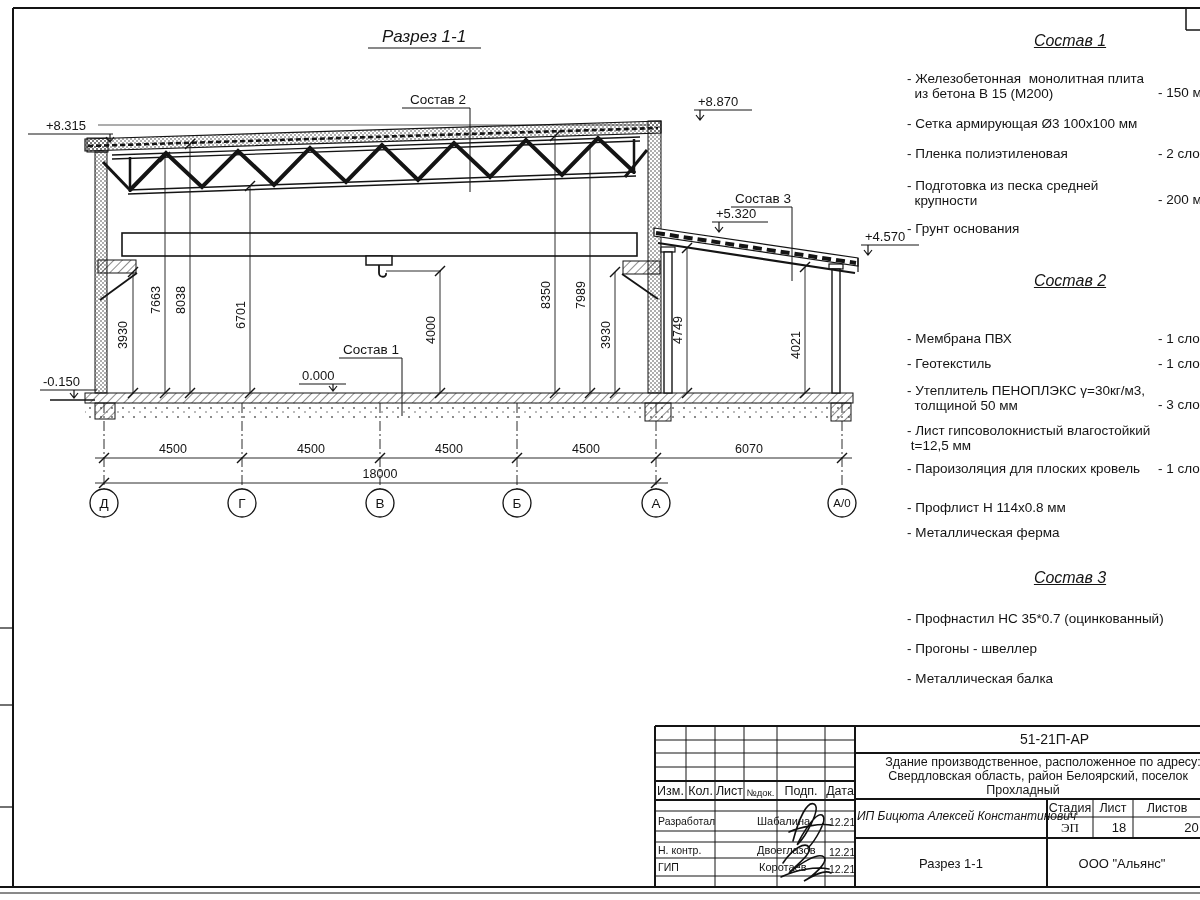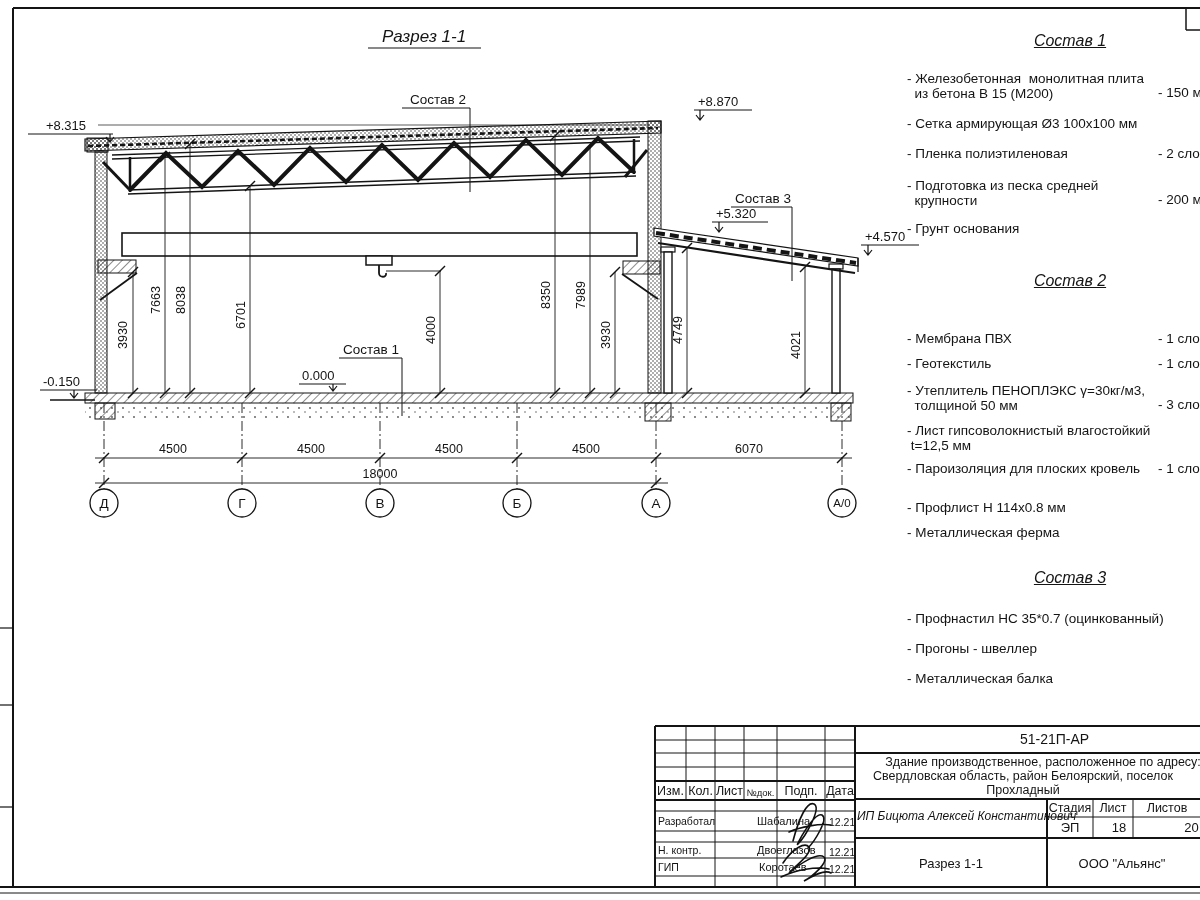--- a/index.html
+++ b/index.html
@@ -319,29 +319,29 @@
 
   <div class="comp-title" style="left:1000px;top:569px;">Состав 3</div>
   <div class="comp-item" style="left:907px;top:611px;">- Профнастил НС 35*0.7 (оцинкованный)</div>
   <div class="comp-item" style="left:907px;top:641px;">- Прогоны - швеллер</div>
   <div class="comp-item" style="left:907px;top:671px;">- Металлическая балка</div>
 </div>
 
 <div>
   <div class="tb c f14" style="left:855px;top:731px;width:335px;padding-left:32px;">51-21П-АР</div>
   <div class="tb c f125" style="left:858px;top:755px;width:330px;margin-left:20px;">Здание производственное, расположенное по адресу:</div>
-  <div class="tb c f125" style="left:858px;top:769px;width:330px;">Свердловская область, район Белоярский, поселок</div>
+  <div class="tb c f125" style="left:858px;top:769px;width:330px;text-align:right;">Свердловская область, район Белоярский, поселок</div>
   <div class="tb c f125" style="left:858px;top:783px;width:330px;">Прохладный</div>
 
   <div class="tb c f12 ital" style="left:857px;top:809px;width:188px;">ИП Бицюта Алексей Константинович</div>
 
   <div class="tb c f125" style="left:1047px;top:801px;width:46px;">Стадия</div>
   <div class="tb c f125" style="left:1093px;top:801px;width:40px;">Лист</div>
   <div class="tb c f125" style="left:1133px;top:801px;width:68px;">Листов</div>
-  <div class="tb c f13" style="left:1047px;top:820px;width:46px;">ЭП</div>
+  <div class="tb c f13" style="left:1047px;top:820px;width:46px;font-family:Liberation Serif, serif;">ЭП</div>
   <div class="tb c f13" style="left:1093px;top:820px;width:52px;">18</div>
   <div class="tb c f13" style="left:1133px;top:820px;width:55px;padding-left:31px;">20</div>
 
   <div class="tb c f13" style="left:855px;top:856px;width:192px;">Разрез 1-1</div>
   <div class="tb c f13" style="left:1047px;top:856px;width:150px;">ООО "Альянс"</div>
 
   <div class="tb c f125" style="left:655px;top:784px;width:31px;">Изм.</div>
   <div class="tb c f125" style="left:686px;top:784px;width:29px;">Кол.</div>
   <div class="tb c f125" style="left:715px;top:784px;width:29px;">Лист</div>
   <div class="tb c f9" style="left:744px;top:787px;width:33px;">№док.</div>

